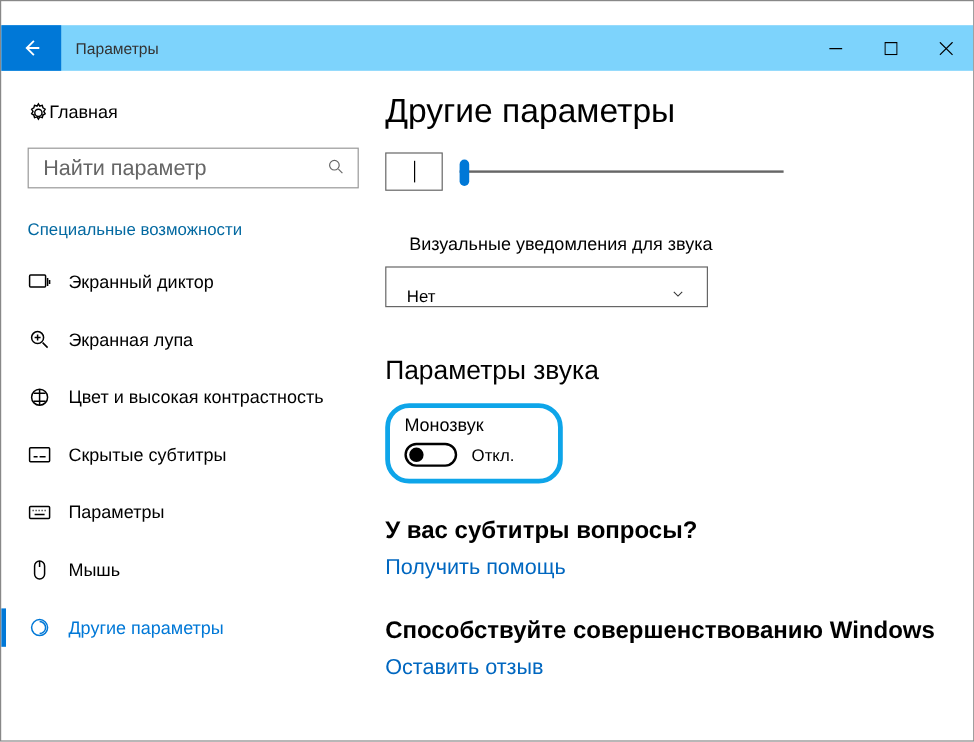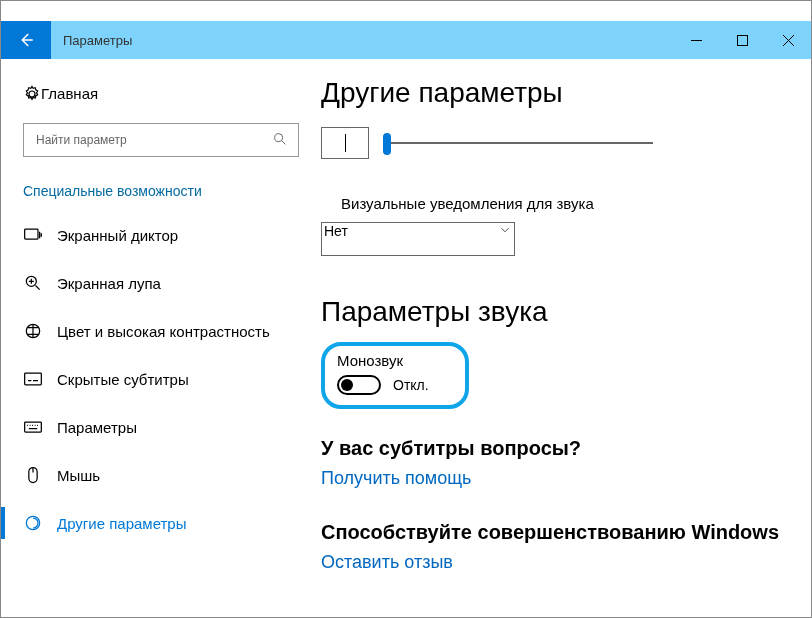--- a/index.html
+++ b/index.html
@@ -72,21 +72,21 @@
     border: 1px solid #999;
     height: 34px;
     display: flex;
     align-items: center;
     padding: 0 10px;
     justify-content: space-between;
   }
   .search-input {
     border: none;
     outline: none;
-    font-size: 12px;
+    font-size: 18px;
     color: #b91c1c;
     flex: 1;
     background: transparent;
   }
   .search-input::placeholder { color: #666; }
   .category-header {
     color: #0369a1;
     font-size: 14px;
     padding: 0 22px 12px 22px;
   }
@@ -165,30 +165,30 @@
     background: #0078D7;
   }
   .section-label {
     font-size: 15px;
     color: #000;
     margin-bottom: 10px;
     margin-left: 20px;
   }
   .dropdown {
     border: 1px solid #666;
-    width: 194px;
+    width: 269px;
     height: 34px;
     display: flex;
-    align-items: flex-start;
+    align-items: flex-end;
     justify-content: space-between;
-    padding: 0 2px;
+    padding: 0 17px;
     margin-bottom: 40px;
   }
   .section-title {
-    font-size: 28px;
+    font-size: 22px;
     font-weight: 400;
     margin: 4px 0 14px 0;
   }
   .mono-box {
     border: 4px solid #0ea5e9;
     border-radius: 20px;
     width: 148px;
     padding: 6px 12px 10px 12px;
     margin-bottom: 28px;
   }

